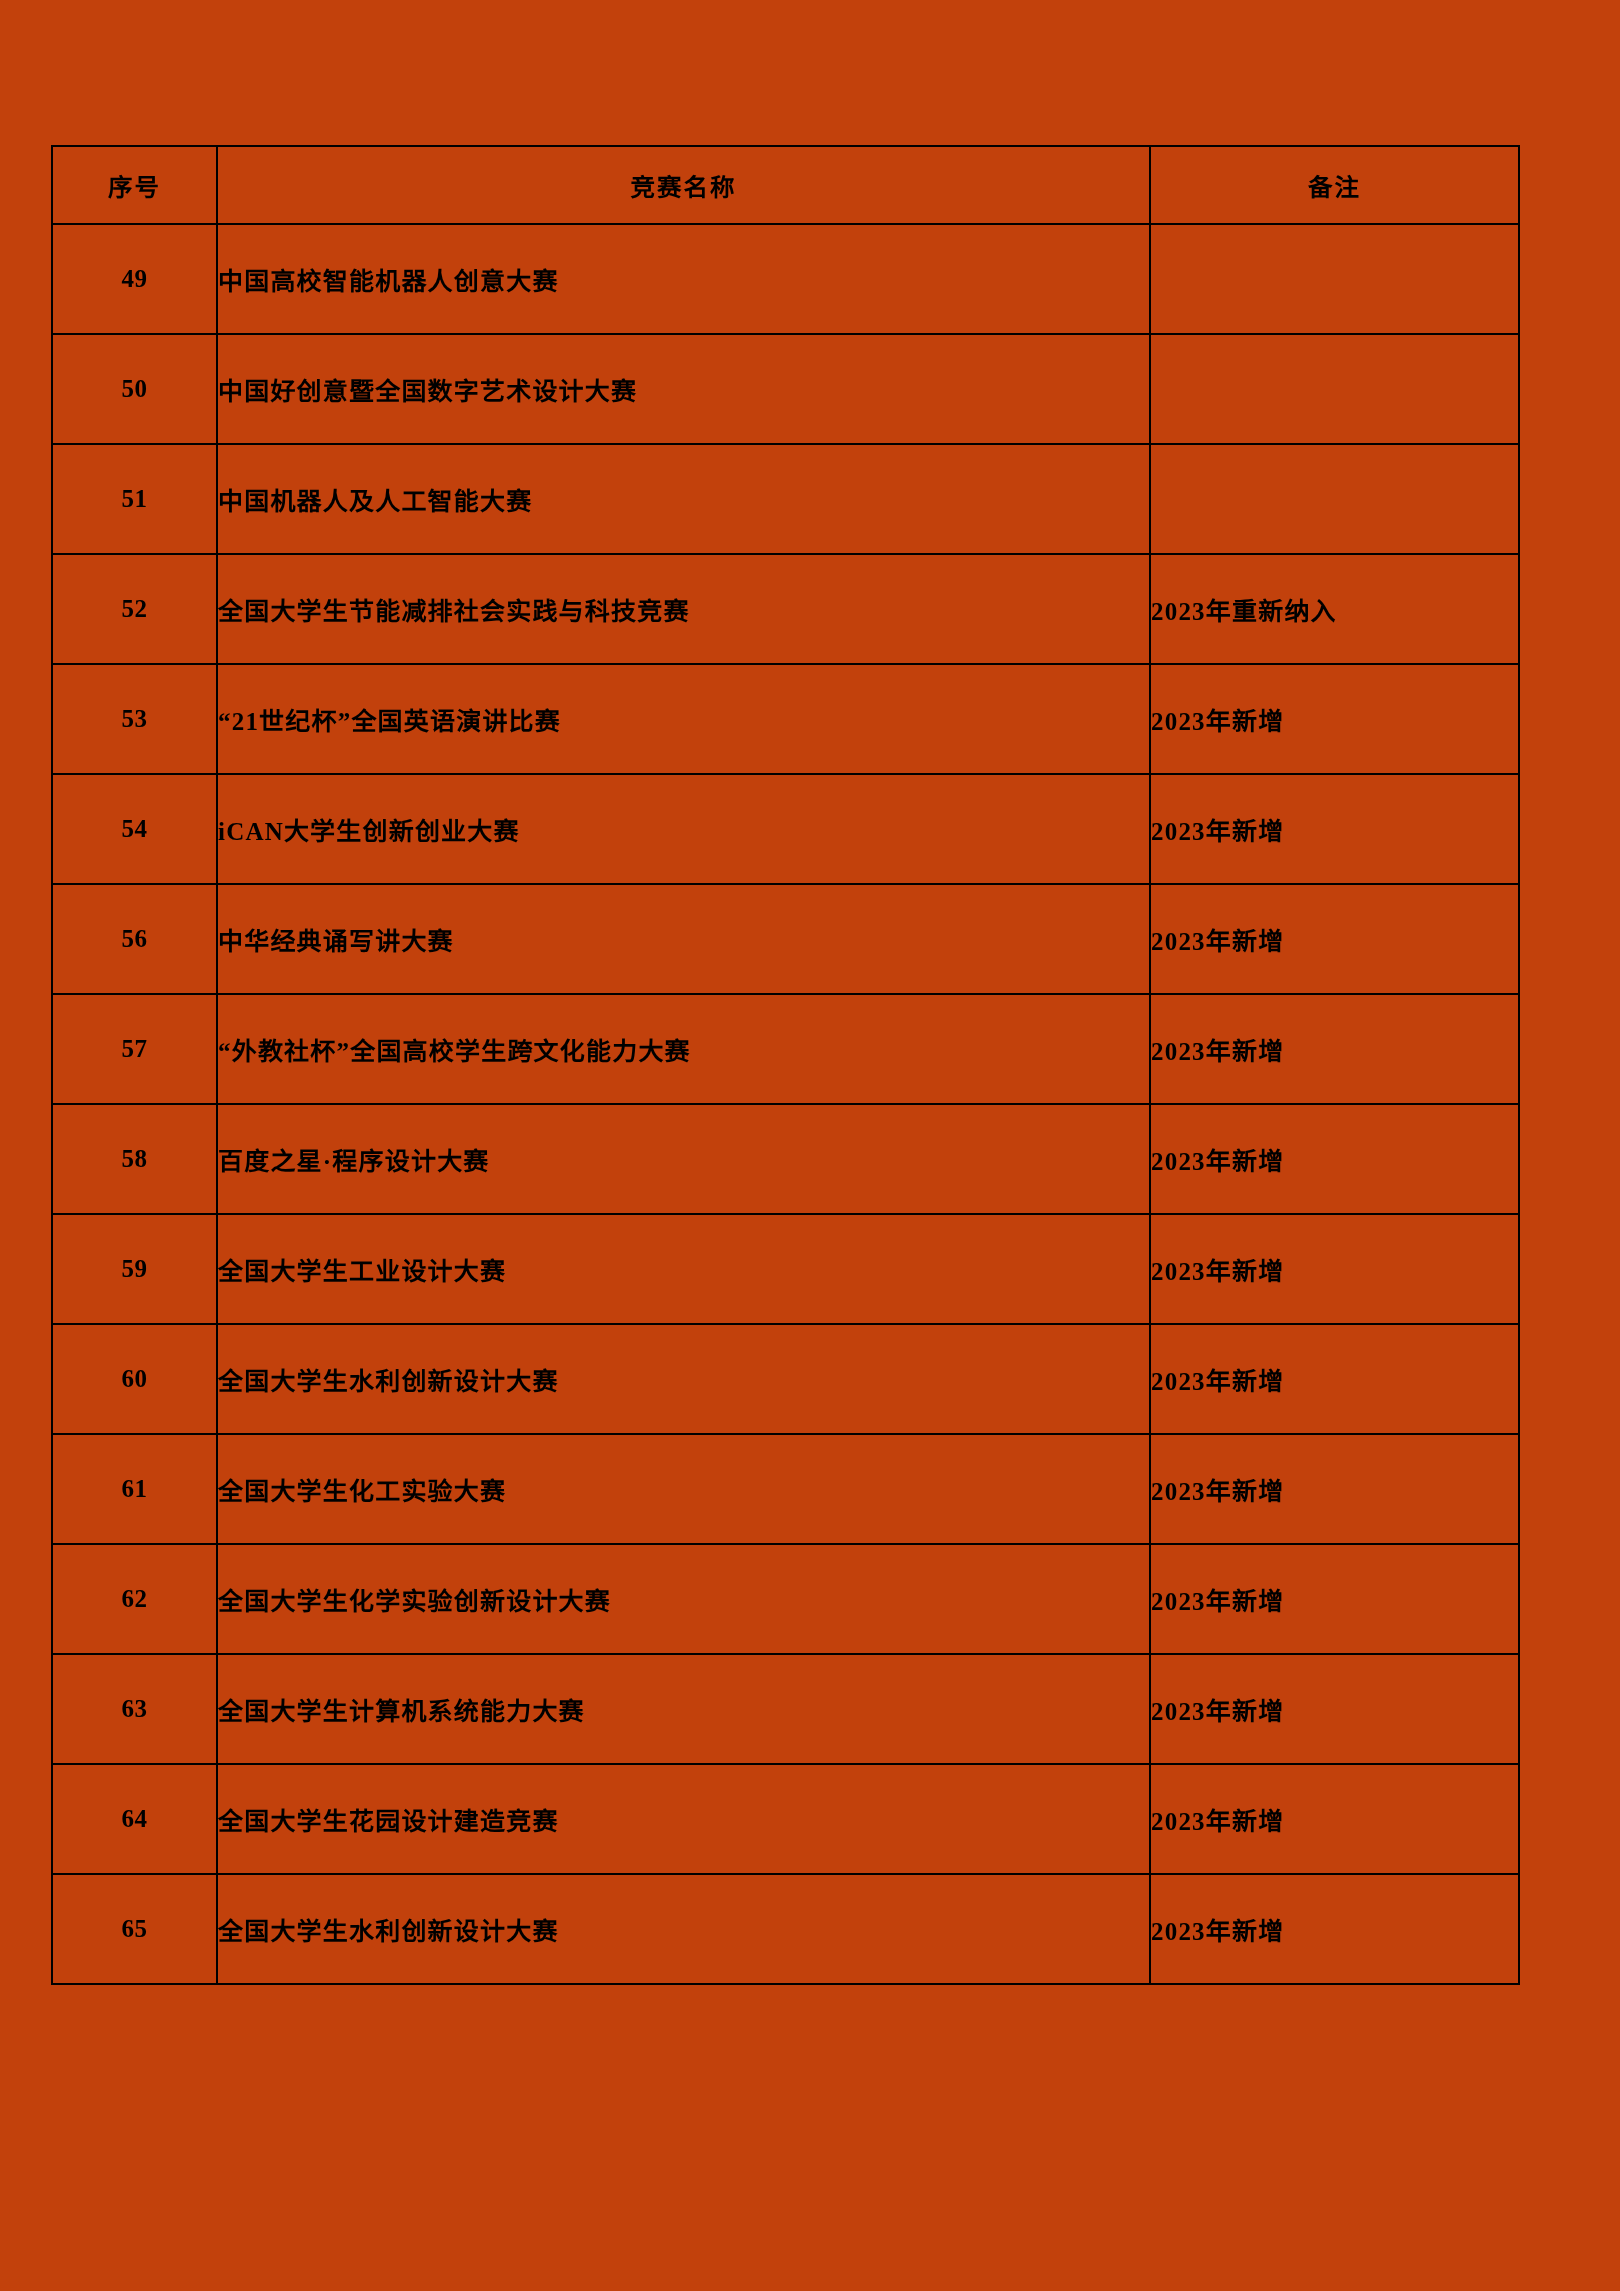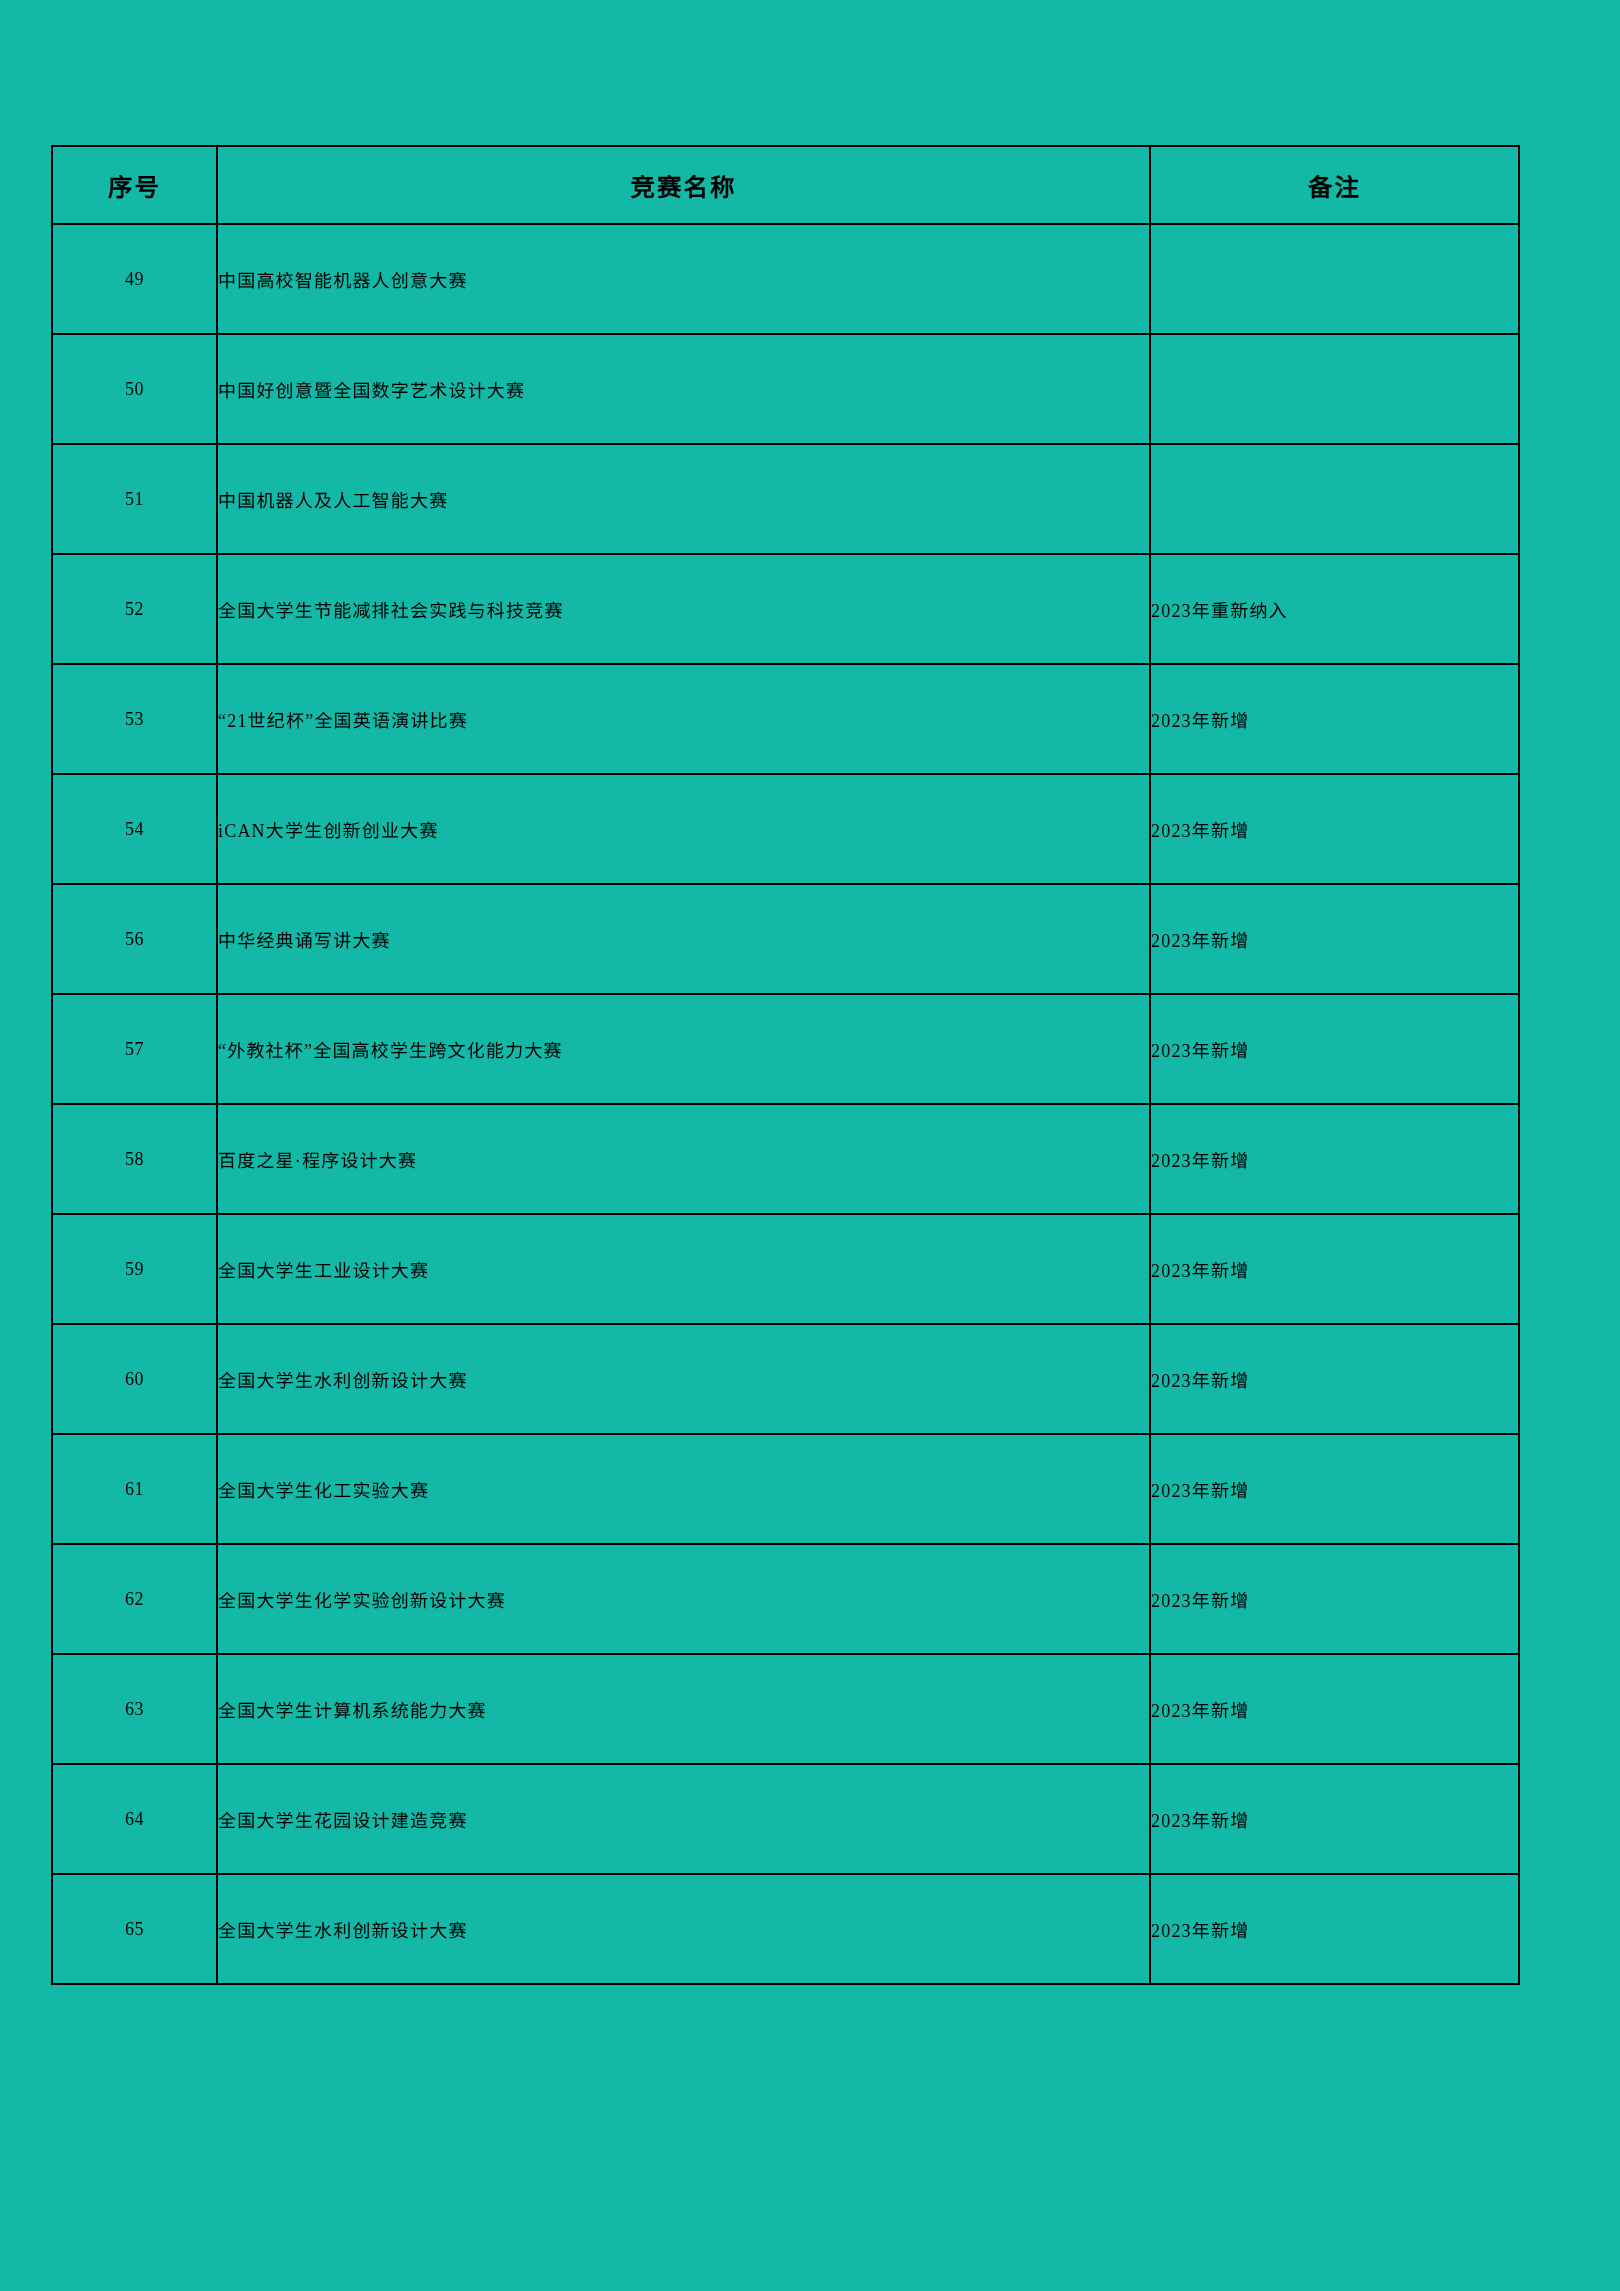--- a/index.html
+++ b/index.html
@@ -14,21 +14,21 @@
     color: #000000;
     position: relative;
     overflow: hidden;
   }
   .page {
     position: absolute;
     left: 0;
     top: 0;
     width: 1620px;
     height: 2292px;
-    background: #14b8a6;
+    background: #c2410c;
   }
   .table-wrap {
     position: absolute;
     left: 51px;
     top: 145px;
     width: 1466px;
   }
   table.cmp {
     border-collapse: collapse;
     width: 1466px;
@@ -45,21 +45,22 @@
   }
   table.cmp thead th {
     height: 76px;
     font-weight: bold;
     font-size: 24.5px;
     letter-spacing: 2px;
     text-align: center;
   }
   table.cmp tbody td {
     height: 108px;
-    font-size: 18px;
+    font-size: 25px;
+    font-weight: bold;
   }
   td.idx {
     text-align: center;
     font-size: 24.5px;
     letter-spacing: 0.5px;
   }
   td.name {
     text-align: left;
     padding-left: 29px;
     letter-spacing: 1.2px;

